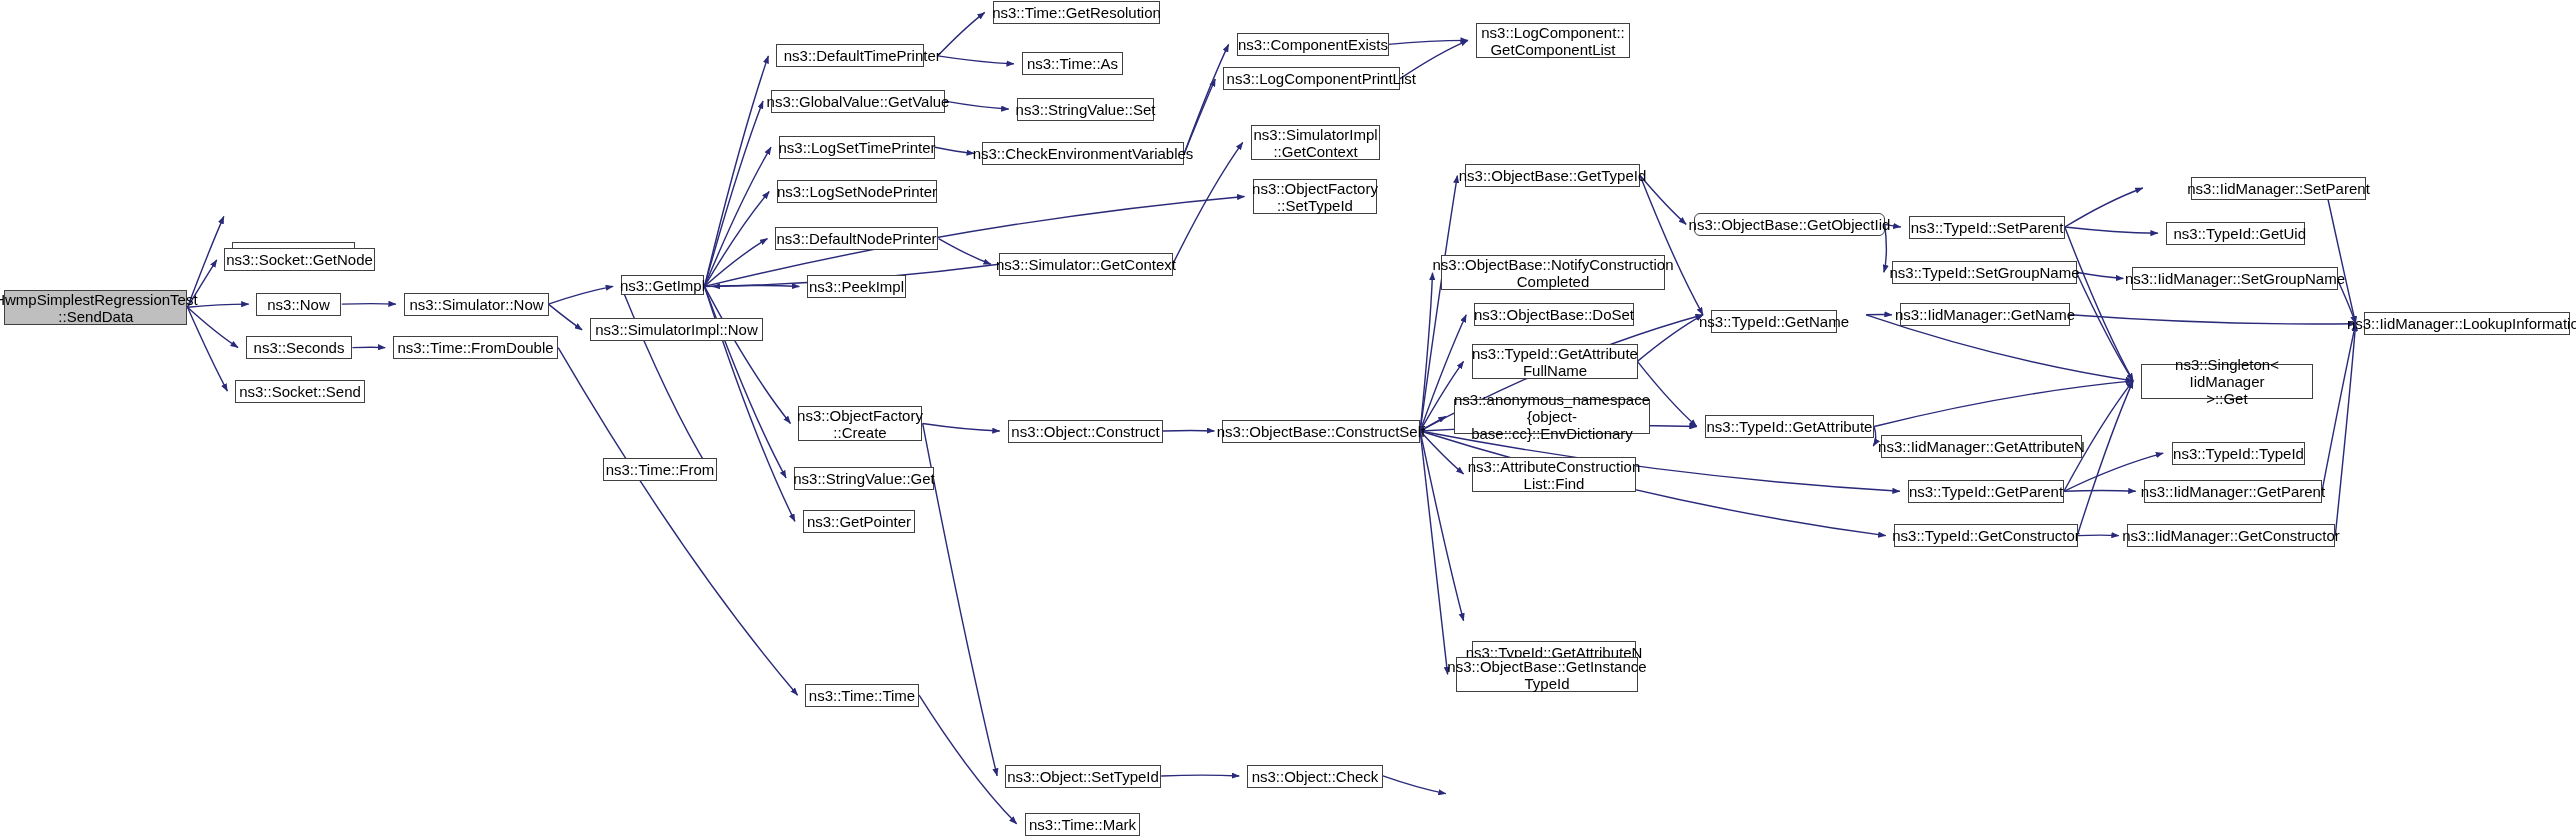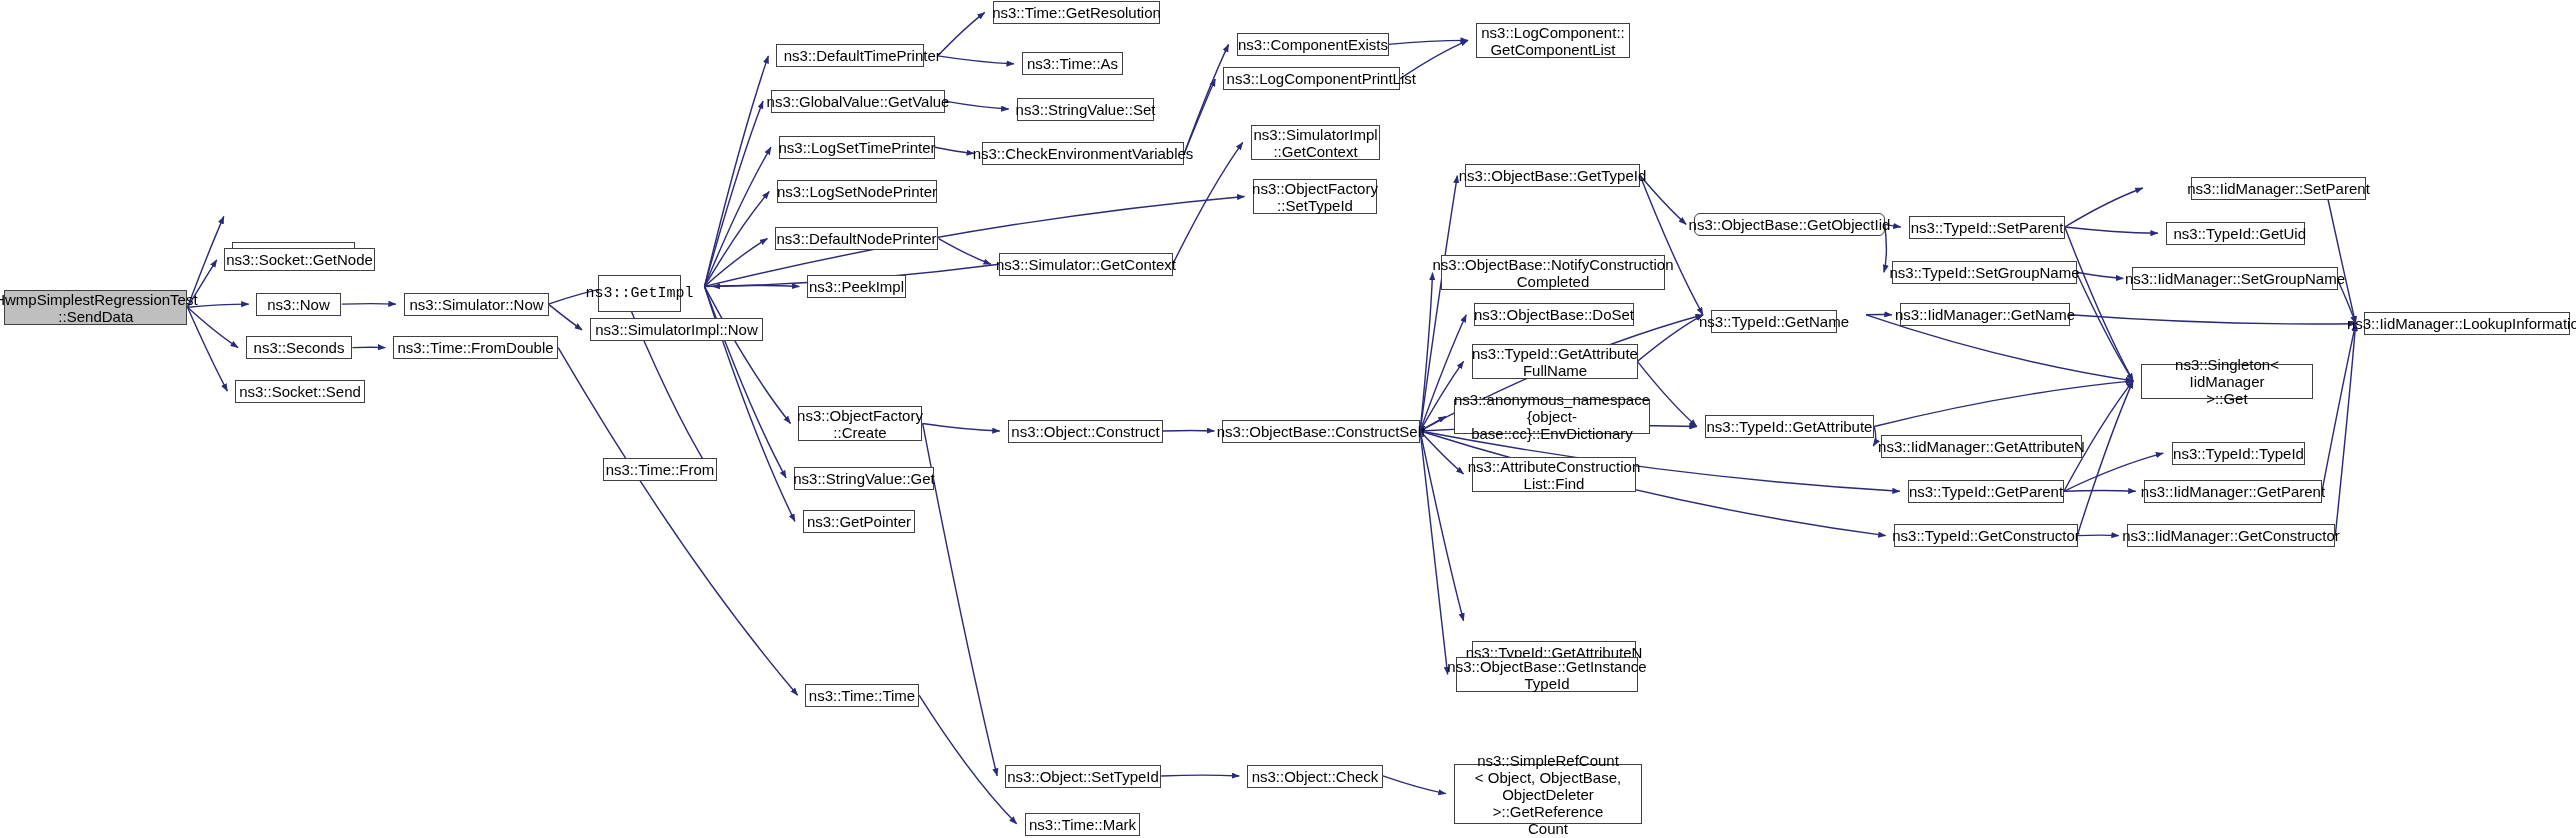--- a/index.html
+++ b/index.html
@@ -100,21 +100,21 @@
     </svg>
 <div class="node root" style="left: 4.4px; top: 290px; width: 183px; height: 35px;">HwmpSimplestRegressionTest
 ::SendData</div>
     <div class="node" style="left: 232px; top: 205px; width: 123px; height: 23px; margin-top: 37px;">ns3::Node::GetId</div>
     <div class="node" style="left: 224px; top: 248px; width: 151px; height: 23px;">ns3::Socket::GetNode</div>
     <div class="node" style="left: 256px; top: 293px; width: 85px; height: 23px;">ns3::Now</div>
     <div class="node" style="left: 246px; top: 336px; width: 106px; height: 23px;">ns3::Seconds</div>
     <div class="node" style="left: 235px; top: 380px; width: 130px; height: 23px;">ns3::Socket::Send</div>
     <div class="node" style="left: 404px; top: 293px; width: 145px; height: 23px;">ns3::Simulator::Now</div>
     <div class="node" style="left: 393px; top: 336px; width: 165px; height: 23px;">ns3::Time::FromDouble</div>
-    <div class="node" style="left: 598px; top: 275px; width: 83px; height: 37px; font-family: Liberation Mono, monospace;">ns3::GetImpl</div>
+    <div class="node" style="left: 621px; top: 275px; width: 83px; height: 20px;">ns3::GetImpl</div>
     <div class="node" style="left: 590px; top: 318px; width: 173px; height: 23px;">ns3::SimulatorImpl::Now</div>
     <div class="node" style="left: 603px; top: 458px; width: 114px; height: 23px;">ns3::Time::From</div>
     <div class="node" style="left: 805px; top: 684px; width: 114px; height: 23px;">ns3::Time::Time</div>
     <div class="node" style="left: 776px; top: 44px; width: 148px; height: 23px; padding-left: 28px;">ns3::DefaultTimePrinter</div>
     <div class="node" style="left: 771px; top: 90px; width: 174px; height: 23px;">ns3::GlobalValue::GetValue</div>
     <div class="node" style="left: 779px; top: 136px; width: 156px; height: 23px;">ns3::LogSetTimePrinter</div>
     <div class="node" style="left: 777px; top: 180px; width: 160px; height: 23px;">ns3::LogSetNodePrinter</div>
     <div class="node" style="left: 775px; top: 227px; width: 163px; height: 23px;">ns3::DefaultNodePrinter</div>
     <div class="node" style="left: 807px; top: 275px; width: 99px; height: 23px;">ns3::PeekImpl</div>
     <div class="node" style="left: 798px; top: 406px; width: 124px; height: 35px;">ns3::ObjectFactory
@@ -145,24 +145,20 @@
     <div class="node" style="left: 1474px; top: 303px; width: 160px; height: 23px;">ns3::ObjectBase::DoSet</div>
     <div class="node" style="left: 1472px; top: 344px; width: 166px; height: 35px;">ns3::TypeId::GetAttribute
 FullName</div>
     <div class="node" style="left: 1454px; top: 399px; width: 196px; height: 35px;">ns3::anonymous_namespace
 {object-base::cc}::EnvDictionary</div>
     <div class="node" style="left: 1472px; top: 457px; width: 164px; height: 35px;">ns3::AttributeConstruction
 List::Find</div>
     <div class="node" style="left: 1472px; top: 609px; width: 164px; height: 23px; margin-top: 32px;">ns3::TypeId::GetAttributeN</div>
     <div class="node" style="left: 1456px; top: 657px; width: 182px; height: 35px;">ns3::ObjectBase::GetInstance
 TypeId</div>
-    <div class="node" style="left: 1454px; top: 764px; width: 188px; height: 60px;">ns3::SimpleRefCount
-&lt; Object, ObjectBase,
- ObjectDeleter &gt;::GetReference
-Count</div>
     <div class="node" style="left: 1694px; top: 213px; width: 191px; height: 23px; border-radius: 6px;">ns3::ObjectBase::GetObjectIid</div>
     <div class="node" style="left: 1711px; top: 303px; width: 126px; height: 23px; margin-top: 7px;">ns3::TypeId::GetName</div>
     <div class="node" style="left: 1705px; top: 415px; width: 169px; height: 23px;">ns3::TypeId::GetAttribute</div>
     <div class="node" style="left: 1909px; top: 216px; width: 156px; height: 23px;">ns3::TypeId::SetParent</div>
     <div class="node" style="left: 1892px; top: 261px; width: 185px; height: 23px;">ns3::TypeId::SetGroupName</div>
     <div class="node" style="left: 1900px; top: 303px; width: 170px; height: 23px;">ns3::IidManager::GetName</div>
     <div class="node" style="left: 1881px; top: 435px; width: 201px; height: 23px;">ns3::IidManager::GetAttributeN</div>
     <div class="node" style="left: 1908px; top: 480px; width: 156px; height: 23px;">ns3::TypeId::GetParent</div>
     <div class="node" style="left: 1894px; top: 524px; width: 184px; height: 23px;">ns3::TypeId::GetConstructor</div>
     <div class="node" style="left: 2151px; top: 177px; width: 175px; height: 23px; margin-left: 40px;">ns3::IidManager::SetParent</div>

